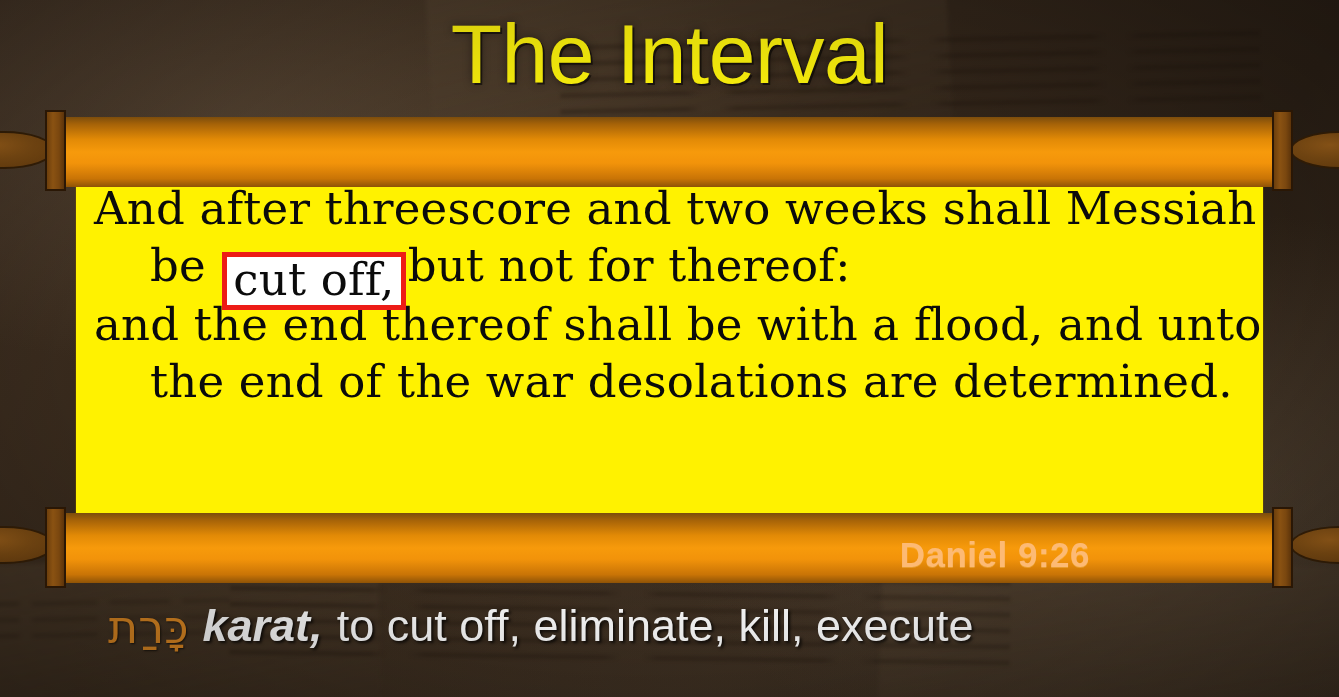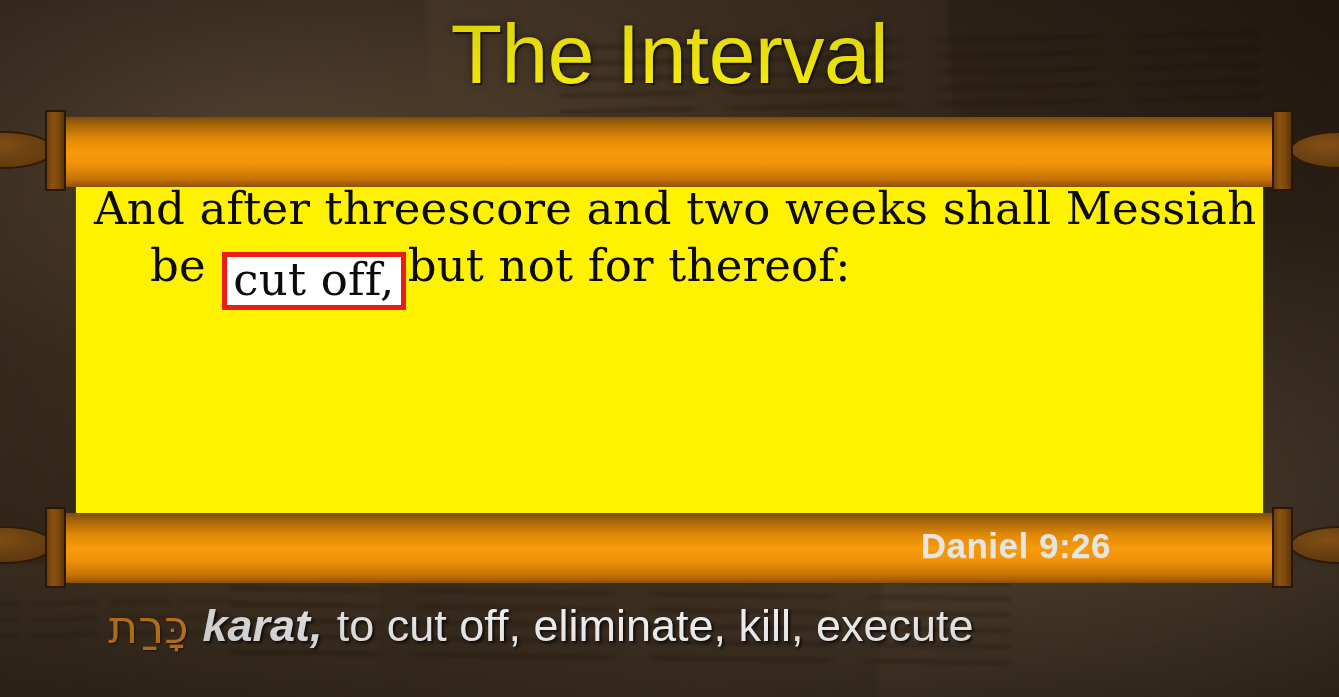--- a/index.html
+++ b/index.html
@@ -83,21 +83,20 @@
     white-space: nowrap;
   }
 
   
   .scroll {
     position: absolute;
     left: 0;
     top: 103px;
     width: 1126px;
     height: 487px;
-    padding-left: 21px;
   }
 
   
   .knob {
     position: absolute;
     width: 96px;
     height: 34px;
     border-radius: 50%;
     background: radial-gradient(ellipse at 40% 35%, #a8671c 0%, #8a5415 45%, #70420f 100%);
     border: 2px solid #3a2208;
@@ -171,24 +170,24 @@
     margin: 0 2px;
     line-height: 46px;
     position: relative;
     top: 14px;
   }
 
   
   .citation {
     position: absolute;
     right: 36px;
-    top: 423px;
+    top: 432px;
     font-size: 35px;
     font-weight: bold;
-    color: #e5e5e5;
+    color: #fdba74;
     letter-spacing: 0.5px;
     z-index: 4;
     text-shadow: 0 1px 0 rgba(255,210,120,0.35);
   }
 
   
   .gloss {
     position: absolute;
     left: 108px;
     top: 600px;
@@ -270,20 +269,26 @@
     <div class="cap br"></div>
 
     <div class="sheet">
       <div class="verse">
         <div class="vline">
           <span>And after threescore and two weeks shall Messiah</span>
         </div>
         <div class="vline indent">
           <span>be </span><span class="hl">cut off,</span><span>but not for thereof:</span>
         </div>
+        <div class="vline">
+          <span>and the end thereof shall be with a flood, and unto</span>
+        </div>
+        <div class="vline indent">
+          <span>the end of the war desolations are determined.</span>
+        </div>
       </div>
     </div>
 
     <div class="citation">Daniel 9:26</div>
   </div>
 
   <div class="gloss">
     <span class="hebrew">כָּרַת</span>
     <span class="translit">karat,</span>
     <span class="defn">to cut off, eliminate, kill, execute</span>

